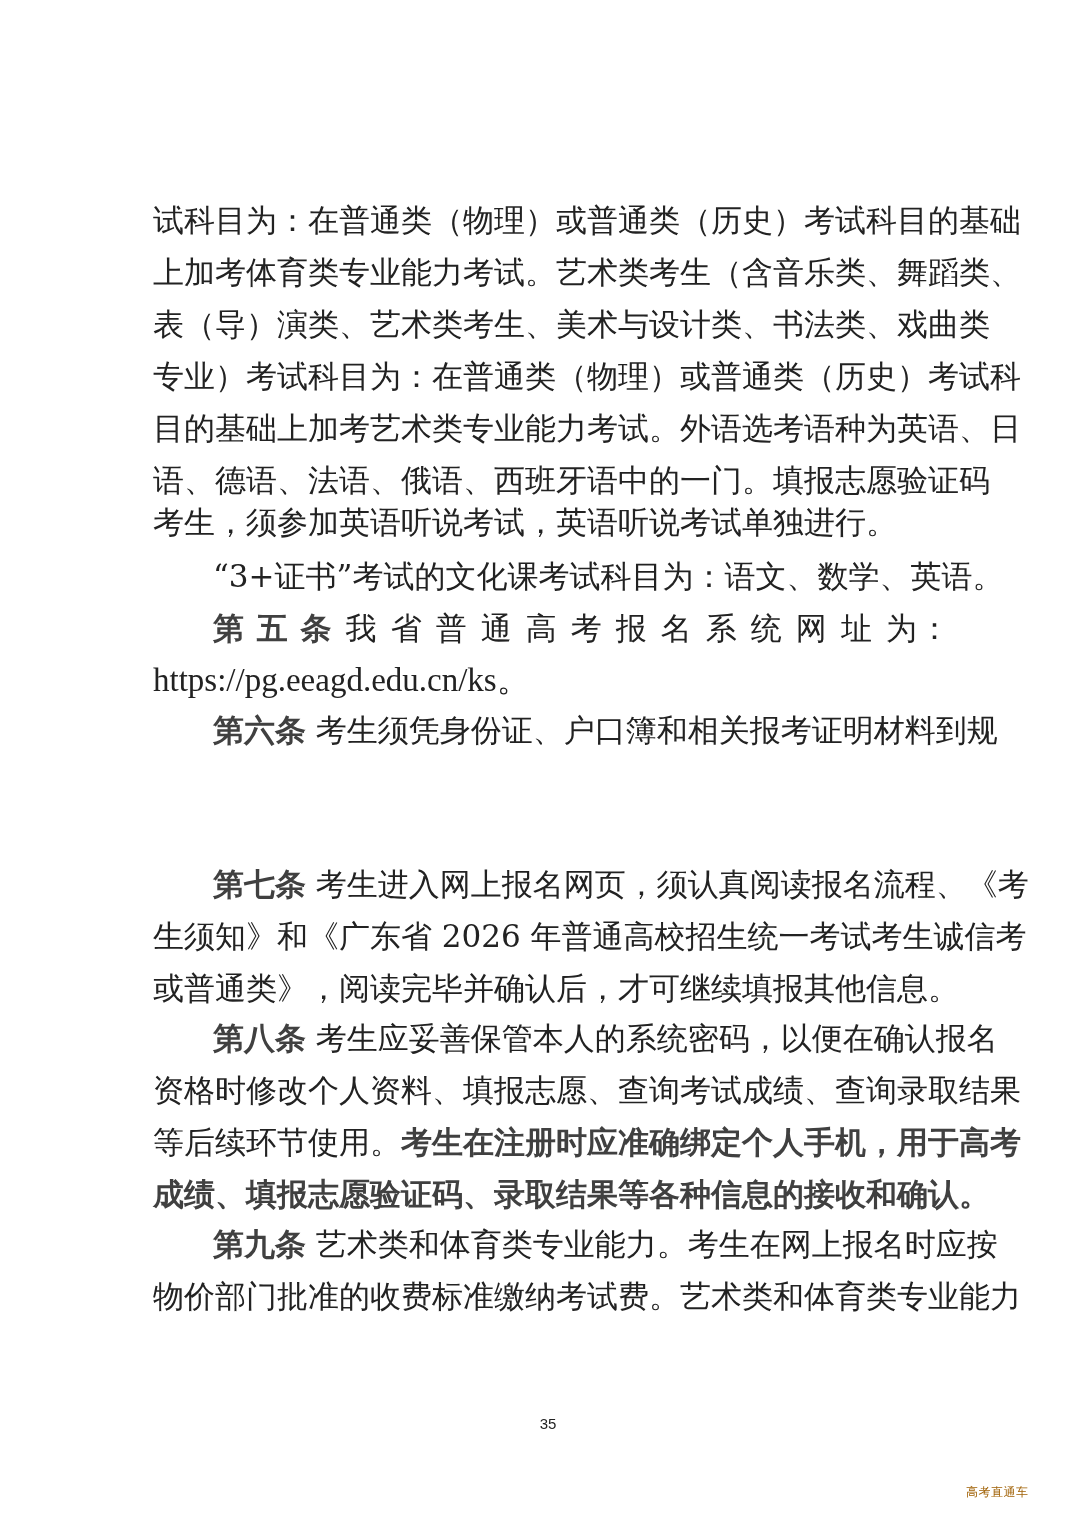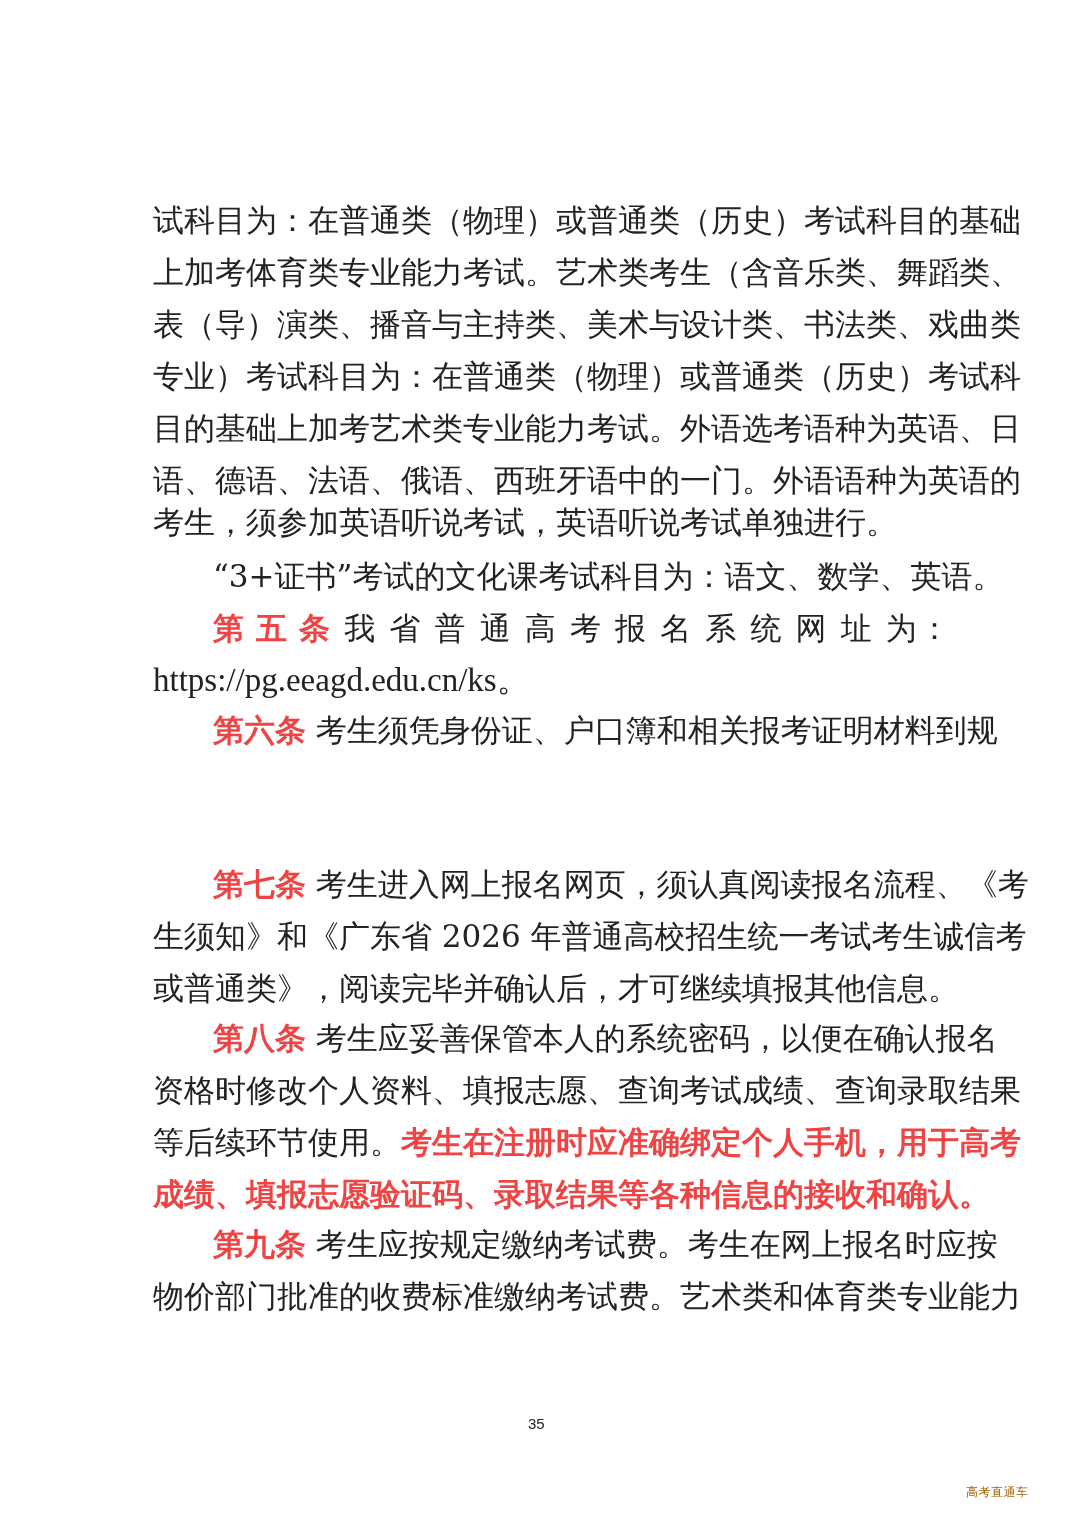--- a/index.html
+++ b/index.html
@@ -35,33 +35,34 @@
       color: #222;
     }
     .line.last {
       text-align-last: left;
     }
     .line.indent {
       left: 205px;
       width: 737px;
     }
     .b {
-      font-family: Liberation Serif, serif;
+      font-family: Liberation Sans, sans-serif;
       font-weight: bold;
-      color: #ef4444;
+      color: #404040;
     }
     .url {
       font-family: "Liberation Serif", "DejaVu Serif", serif;
       font-size: 33px;
     }
     .page-number {
       position: absolute;
       left: 520px;
       top: 1415px;
       width: 40px;
+      text-align: center;
       font-family: "Liberation Sans", "DejaVu Sans", sans-serif;
       font-size: 15px;
       color: #222;
     }
     .watermark {
       position: absolute;
       left: 958px;
       top: 1484px;
       font-family: Liberation Sans, sans-serif;
       font-size: 12px;
@@ -69,24 +70,24 @@
       letter-spacing: 0.5px;
     }
   </style>
 </head>
 <body>
 
 <div class="page">
 
   <div class="line" style="top:200px">试科目为：在普通类（物理）或普通类（历史）考试科目的基础</div>
   <div class="line" style="top:252px">上加考体育类专业能力考试。艺术类考生（含音乐类、舞蹈类、</div>
-  <div class="line" style="top:304px">表（导）演类、播音与主持类、美术与设计类、书法类、戏曲类</div>
+  <div class="line" style="top:304px">表（导）演类、艺术类考生、美术与设计类、书法类、戏曲类</div>
   <div class="line" style="top:408px">目的基础上加考艺术类专业能力考试。外语选考语种为英语、日</div>
   <div class="line" style="top:356px">专业）考试科目为：在普通类（物理）或普通类（历史）考试科</div>
-  <div class="line" style="top:460px">语、德语、法语、俄语、西班牙语中的一门。外语语种为英语的</div>
+  <div class="line" style="top:460px">语、德语、法语、俄语、西班牙语中的一门。填报志愿验证码</div>
   <div class="line last" style="top:502px">考生，须参加英语听说考试，英语听说考试单独进行。</div>
 
   <div class="line indent last" style="top:556px">“3+证书”考试的文化课考试科目为：语文、数学、英语。</div>
 
   <div class="line indent" style="top:608px">
     <span class="b">第 五 条</span>
     <span>我 省 普 通 高 考 报 名 系 统 网 址 为：</span>
   </div>
   <div class="line last url" style="top:660px">https://pg.eeagd.edu.cn/ks。</div>
 
@@ -109,19 +110,19 @@
   <div class="line" style="top:1070px">资格时修改个人资料、填报志愿、查询考试成绩、查询录取结果</div>
   <div class="line" style="top:1122px">
     <span>等后续环节使用。</span><span class="b">考生在注册时应准确绑定个人手机，用于高考</span>
   </div>
   <div class="line last" style="top:1174px">
     <span class="b">成绩、填报志愿验证码、录取结果等各种信息的接收和确认。</span>
   </div>
 
   <div class="line indent" style="top:1224px">
     <span class="b">第九条</span>
-    <span>考生应按规定缴纳考试费。考生在网上报名时应按</span>
+    <span>艺术类和体育类专业能力。考生在网上报名时应按</span>
   </div>
   <div class="line" style="top:1276px">物价部门批准的收费标准缴纳考试费。艺术类和体育类专业能力</div>
 
   <div class="page-number">35</div>
   <div class="watermark">高考直通车</div>
 </div>
 
 </body></html>

